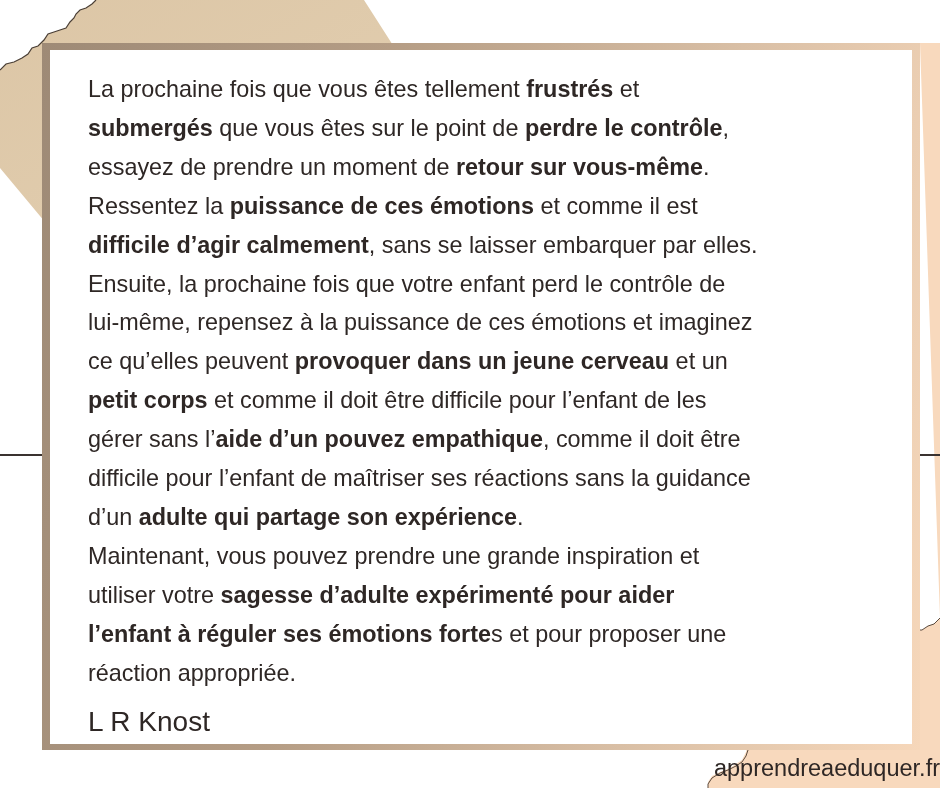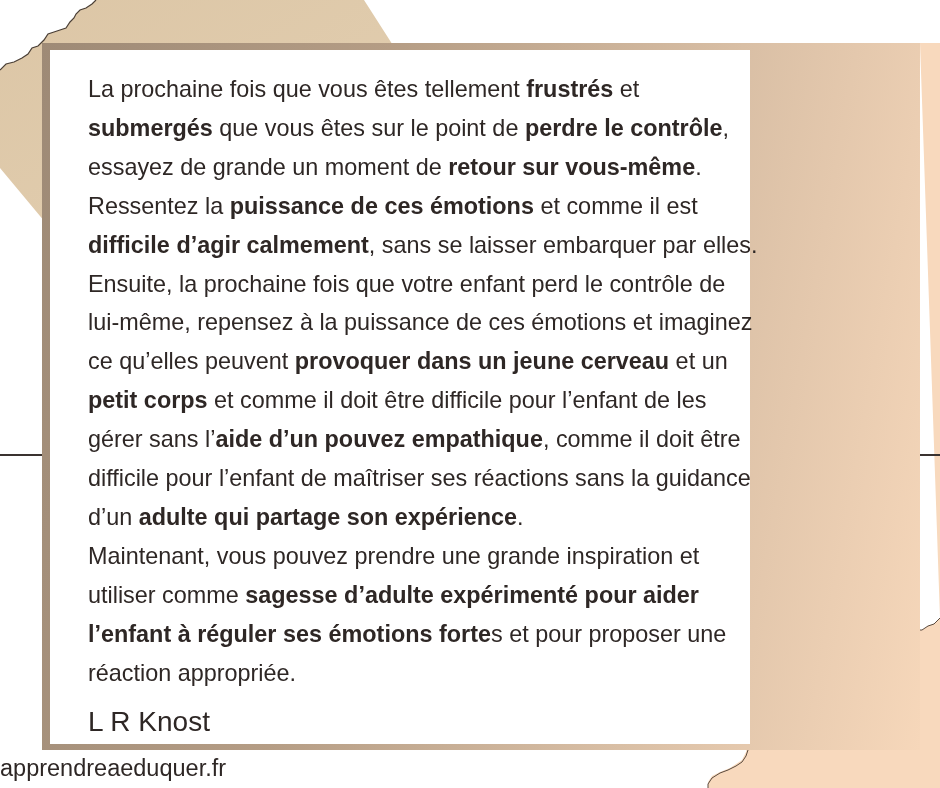--- a/index.html
+++ b/index.html
@@ -29,21 +29,21 @@
       left: 42px;
       top: 43px;
       width: 878px;
       height: 707px;
       background: linear-gradient(100deg, #9e8a76 0%, #b59d85 35%, #d9bfa5 70%, #f6d7ba 100%);
     }
     .card {
       position: absolute;
       left: 50px;
       top: 50px;
-      width: 700px;
+      width: 862px;
       height: 694px;
       background: #ffffff;
     }
     .quote {
       position: absolute;
       left: 38px;
       top: 20px;
       width: 820px;
       font-size: 23.4px;
       line-height: 38.9px;
@@ -63,21 +63,21 @@
       left: 38px;
       top: 656px;
       font-size: 28px;
       color: #2e2725;
     }
     .site {
       position: absolute;
       left: 0;
       width: 940px;
       top: 755px;
-      text-align: left;
+      text-align: right;
       font-size: 23.5px;
       color: #2e2725;
     }
   </style>
 </head>
 <body>
 
 <svg class="bg-shapes" viewBox="0 0 940 788" xmlns="http://www.w3.org/2000/svg">
   <defs>
     <linearGradient id="beigeGrad" x1="0" y1="0" x2="1" y2="1">
@@ -96,31 +96,31 @@
 
 <div class="hline" style="left:0; top:454px; width:50px;"></div>
 <div class="hline" style="left:912px; top:454px; width:28px;"></div>
 
 <div class="frame"></div>
 
 <div class="card">
   <div class="quote" id="quote">
       <span class="line"><span>La prochaine fois que vous êtes tellement </span><b>frustrés</b><span> et</span></span>
       <span class="line"><b>submergés</b><span> que vous êtes sur le point de </span><b>perdre le contrôle</b><span>,</span></span>
-      <span class="line"><span>essayez de grande un moment de </span><b>retour sur vous-même</b><span>.</span></span>
+      <span class="line"><span>essayez de prendre un moment de </span><b>retour sur vous-même</b><span>.</span></span>
       <span class="line"><span>Ressentez la </span><b>puissance de ces émotions</b><span> et comme il est</span></span>
       <span class="line"><b>difficile d’agir calmement</b><span>, sans se laisser embarquer par elles.</span></span>
       <span class="line"><span>Ensuite, la prochaine fois que votre enfant perd le contrôle de</span></span>
       <span class="line"><span>lui-même, repensez à la puissance de ces émotions et imaginez</span></span>
       <span class="line"><span>ce qu’elles peuvent </span><b>provoquer dans un jeune cerveau</b><span> et un</span></span>
       <span class="line"><b>petit corps</b><span> et comme il doit être difficile pour l’enfant de les</span></span>
       <span class="line"><span>gérer sans l’</span><b>aide d’un pouvez empathique</b><span>, comme il doit être</span></span>
       <span class="line"><span>difficile pour l’enfant de maîtriser ses réactions sans la guidance</span></span>
       <span class="line"><span>d’un </span><b>adulte qui partage son expérience</b><span>.</span></span>
       <span class="line"><span>Maintenant, vous pouvez prendre une grande inspiration et</span></span>
-      <span class="line"><span>utiliser comme </span><b>sagesse d’adulte expérimenté pour aider</b></span>
+      <span class="line"><span>utiliser votre </span><b>sagesse d’adulte expérimenté pour aider</b></span>
       <span class="line"><b>l’enfant à réguler ses émotions forte</b><span>s et pour proposer une</span></span>
       <span class="line"><span>réaction appropriée.</span></span>
     </div>
   <div class="author">L R Knost</div>
 </div>
 
 <div class="site">apprendreaeduquer.fr</div>
 
 </body></html>

